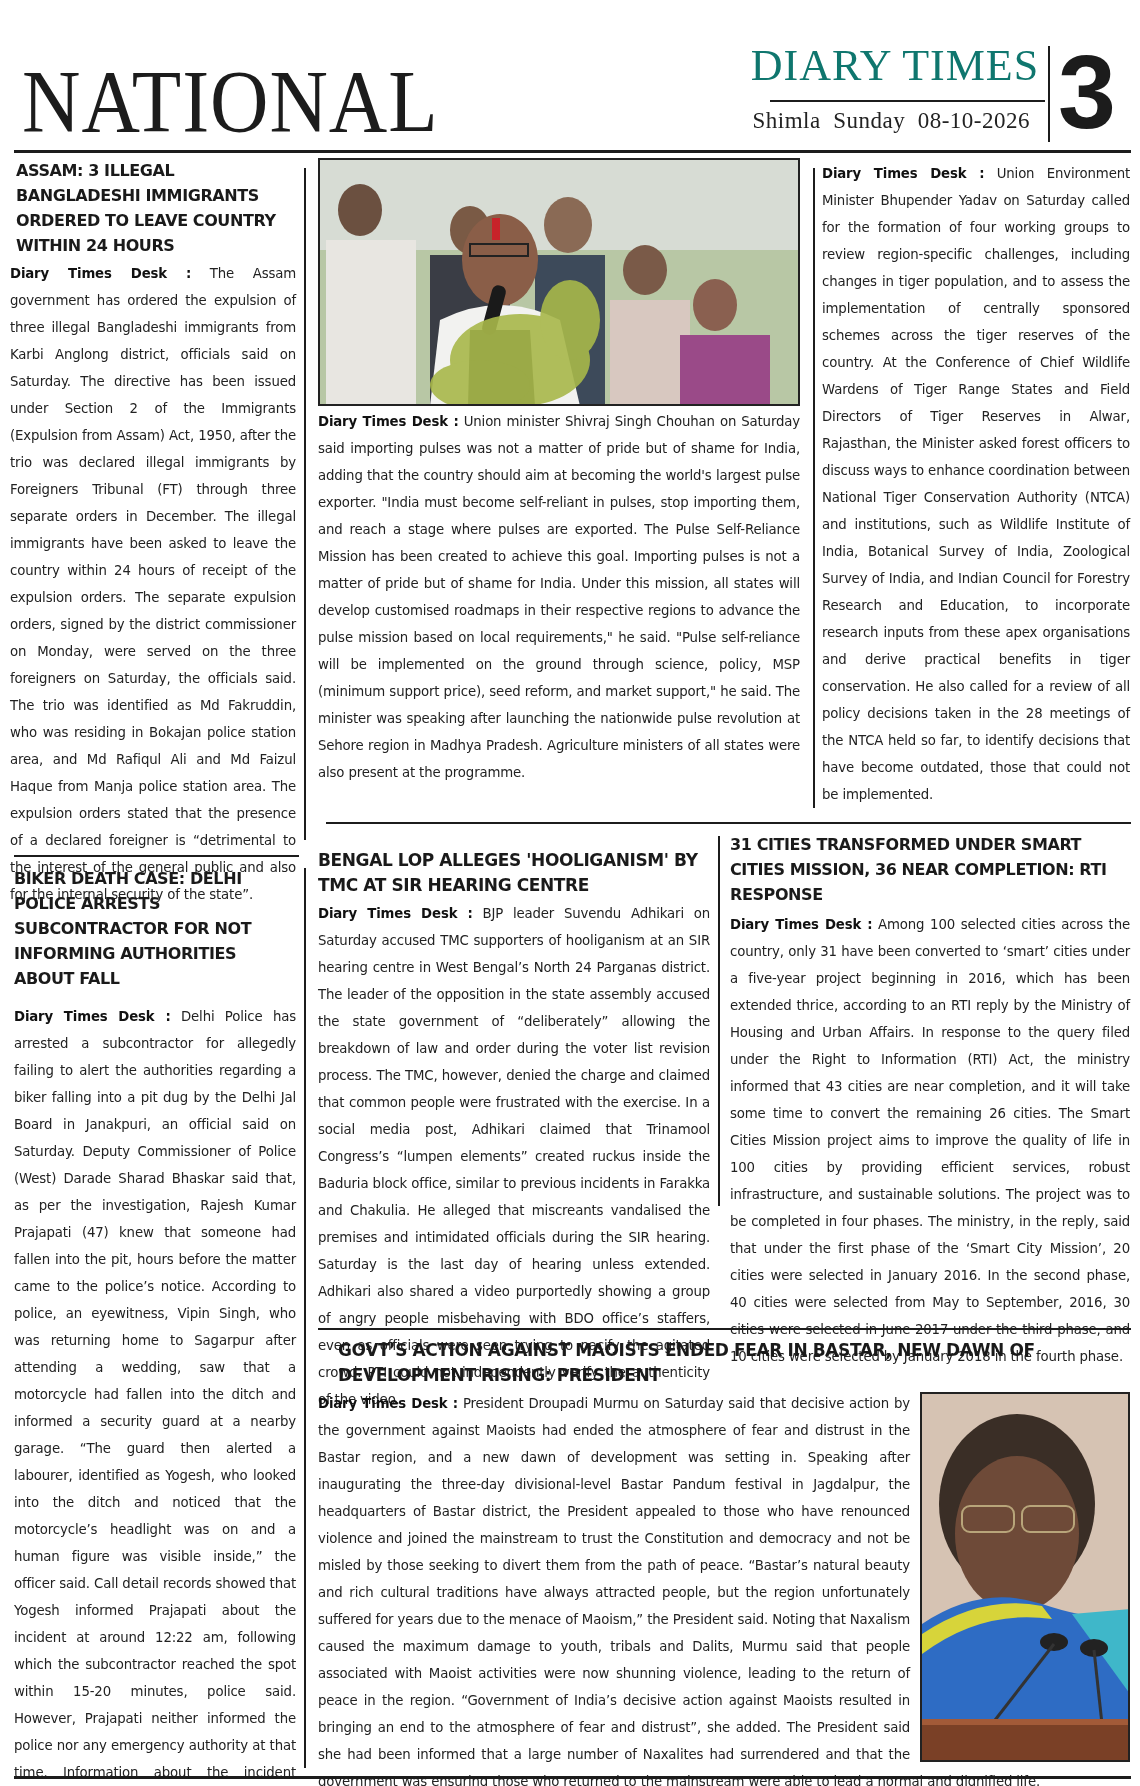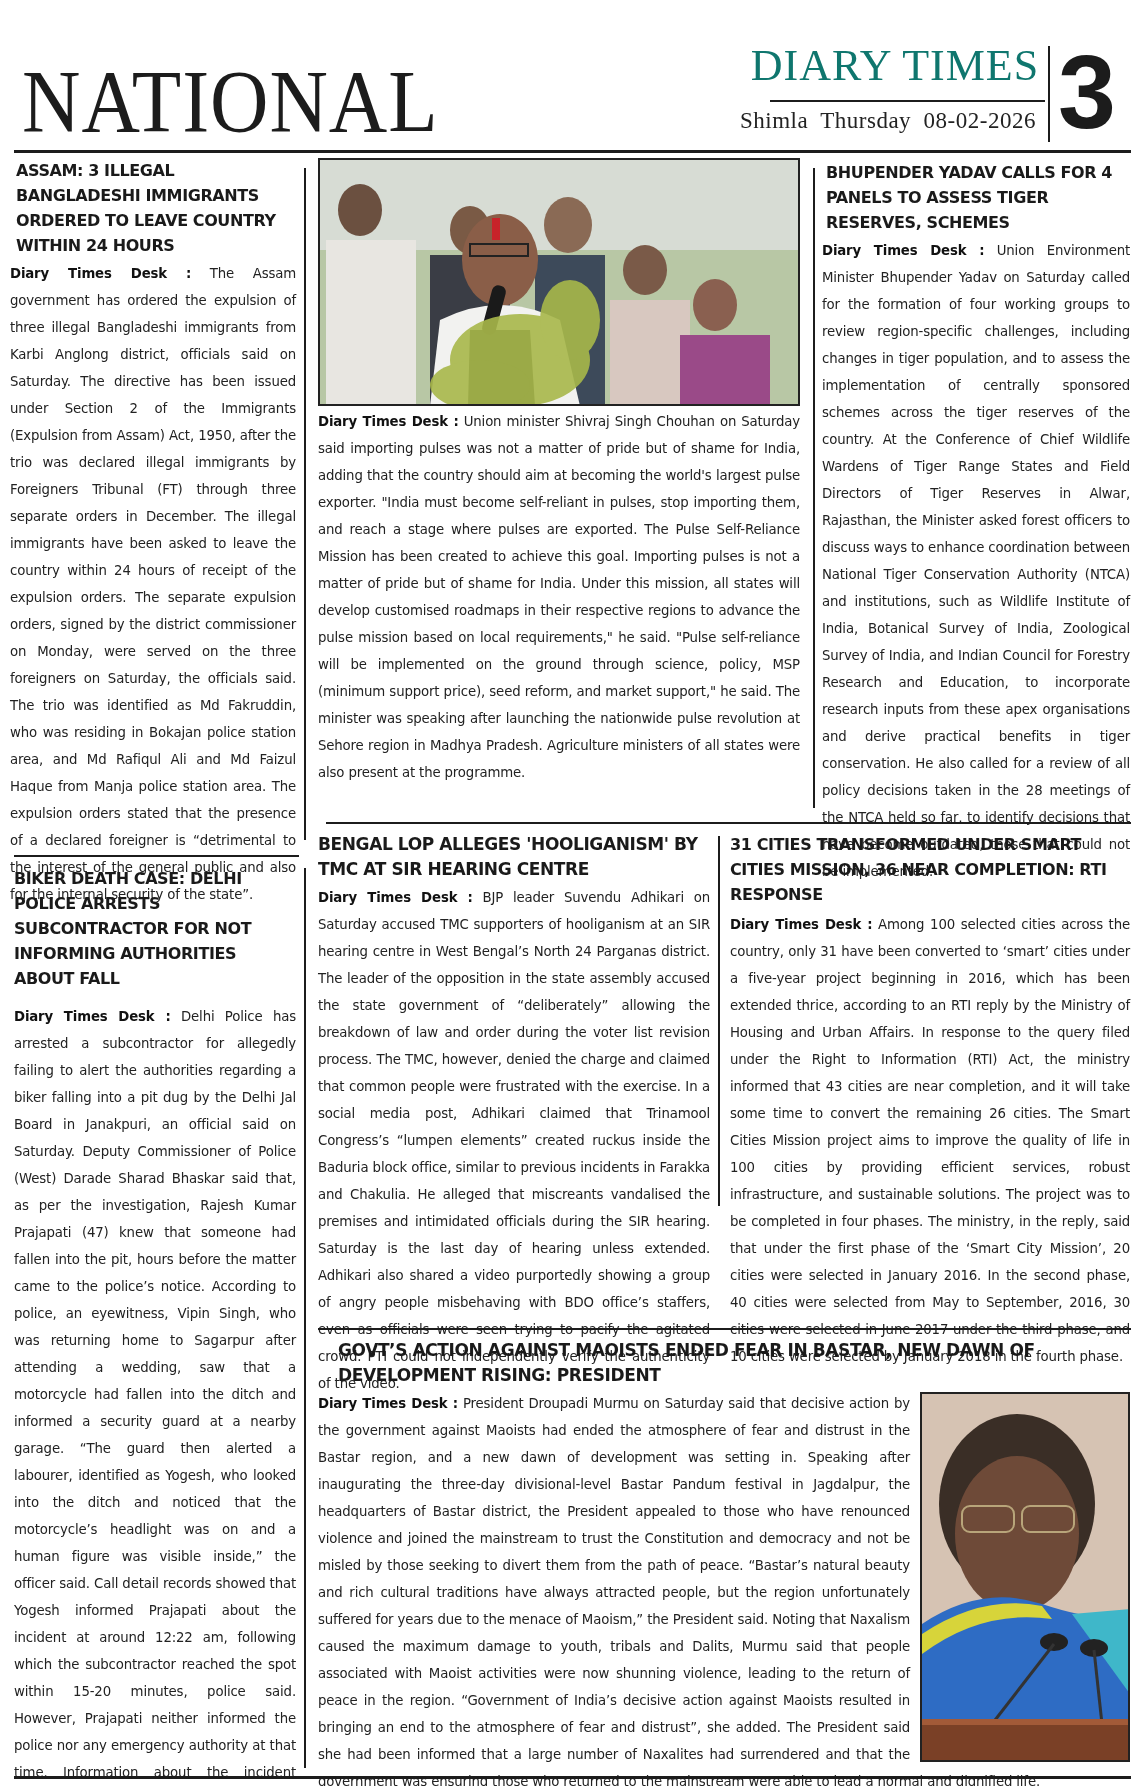--- a/index.html
+++ b/index.html
@@ -17,21 +17,21 @@
   .body { font-family: "DejaVu Sans", sans-serif; font-size: 13.3px; line-height: 27px; text-align: justify; color: #222; letter-spacing: -0.15px; }
   .body b { font-weight: bold; color: #111; }
   .photo { border: 2px solid #222; overflow: hidden; box-sizing: border-box; }
 </style>
 </head>
 <body>
 
 <div class="abs masthead-title">NATIONAL</div>
 <div class="abs brand">DIARY TIMES</div>
 <div class="abs brand-rule"></div>
-<div class="abs dateline" style="white-space:pre;">Shimla  Thursday  08-02-2026</div>
+<div class="abs dateline" style="white-space:pre;">Shimla  Sunday  08-10-2026</div>
 <div class="abs vbar-head"></div>
 <div class="abs pagenum">3</div>
 
 <div class="abs rule" style="left:14px;top:150px;width:1117px;height:3px;"></div>
 
 <div class="abs vrule" style="left:304px;top:168px;height:672px;"></div>
 <div class="abs vrule" style="left:304px;top:868px;height:900px;"></div>
 <div class="abs vrule" style="left:813px;top:168px;height:640px;"></div>
 <div class="abs vrule" style="left:718px;top:836px;height:370px;"></div>
 
@@ -78,30 +78,29 @@
         <ellipse cx="160" cy="225" rx="50" ry="25"></ellipse>
       </g>
     </svg>
   </div>
   <p class="body" style="margin:2px 0 0 0;">
     <b>Diary Times Desk :</b><span> Union minister Shivraj Singh Chouhan on Saturday said importing pulses was not a matter of pride but of shame for India, adding that the country should aim at becoming the world's largest pulse exporter. "India must become self-reliant in pulses, stop importing them, and reach a stage where pulses are exported. The Pulse Self-Reliance Mission has been created to achieve this goal. Importing pulses is not a matter of pride but of shame for India. Under this mission, all states will develop customised roadmaps in their respective regions to advance the pulse mission based on local requirements," he said. "Pulse self-reliance will be implemented on the ground through science, policy, MSP (minimum support price), seed reform, and market support," he said. The minister was speaking after launching the nationwide pulse revolution at Sehore region in Madhya Pradesh. Agriculture ministers of all states were also present at the programme.</span>
   </p>
 </article>
 
 <article class="abs" style="left:822px;top:160px;width:308px;">
-  <h2 class="headline" style="margin:0 0 2px 0;padding:0 4px;">BHUPENDER YADAV CALLS FOR 4 PANELS TO ASSESS TIGER RESERVES, SCHEMES</h2>
   <p class="body" style="margin:0;">
     <b>Diary Times Desk :</b><span> Union Environment Minister Bhupender Yadav on Saturday called for the formation of four working groups to review region-specific challenges, including changes in tiger population, and to assess the implementation of centrally sponsored schemes across the tiger reserves of the country. At the Conference of Chief Wildlife Wardens of Tiger Range States and Field Directors of Tiger Reserves in Alwar, Rajasthan, the Minister asked forest officers to discuss ways to enhance coordination between National Tiger Conservation Authority (NTCA) and institutions, such as Wildlife Institute of India, Botanical Survey of India, Zoological Survey of India, and Indian Council for Forestry Research and Education, to incorporate research inputs from these apex organisations and derive practical benefits in tiger conservation. He also called for a review of all policy decisions taken in the 28 meetings of the NTCA held so far, to identify decisions that have become outdated, those that could not be implemented.</span>
   </p>
 </article>
 
 <div class="abs rule" style="left:326px;top:822px;width:805px;height:2px;"></div>
 
 <article class="abs" style="left:318px;top:832px;width:392px;">
-  <h2 class="headline" style="margin:0 0 2px 0;font-size:17px;">BENGAL LOP ALLEGES 'HOOLIGANISM' BY TMC AT SIR HEARING CENTRE</h2>
+  <h2 class="headline" style="margin:16px 0 2px 0;font-size:17px;">BENGAL LOP ALLEGES 'HOOLIGANISM' BY TMC AT SIR HEARING CENTRE</h2>
   <p class="body" style="margin:0;">
     <b>Diary Times Desk :</b><span> BJP leader Suvendu Adhikari on Saturday accused TMC supporters of hooliganism at an SIR hearing centre in West Bengal’s North 24 Parganas district. The leader of the opposition in the state assembly accused the state government of “deliberately” allowing the breakdown of law and order during the voter list revision process. The TMC, however, denied the charge and claimed that common people were frustrated with the exercise. In a social media post, Adhikari claimed that Trinamool Congress’s “lumpen elements” created ruckus inside the Baduria block office, similar to previous incidents in Farakka and Chakulia. He alleged that miscreants vandalised the premises and intimidated officials during the SIR hearing. Saturday is the last day of hearing unless extended. Adhikari also shared a video purportedly showing a group of angry people misbehaving with BDO office’s staffers, even as officials were seen trying to pacify the agitated crowd. PTI could not independently verify the authenticity of the video.</span>
   </p>
 </article>
 
 <article class="abs" style="left:730px;top:832px;width:400px;">
   <h2 class="headline" style="margin:0 0 4px 0;">31 CITIES TRANSFORMED UNDER SMART CITIES MISSION, 36 NEAR COMPLETION: RTI RESPONSE</h2>
   <p class="body" style="margin:0;">
     <b>Diary Times Desk :</b><span> Among 100 selected cities across the country, only 31 have been converted to ‘smart’ cities under a five-year project beginning in 2016, which has been extended thrice, according to an RTI reply by the Ministry of Housing and Urban Affairs. In response to the query filed under the Right to Information (RTI) Act, the ministry informed that 43 cities are near completion, and it will take some time to convert the remaining 26 cities. The Smart Cities Mission project aims to improve the quality of life in 100 cities by providing efficient services, robust infrastructure, and sustainable solutions. The project was to be completed in four phases. The ministry, in the reply, said that under the first phase of the ‘Smart City Mission’, 20 cities were selected in January 2016. In the second phase, 40 cities were selected from May to September, 2016, 30 cities were selected in June 2017 under the third phase, and 10 cities were selected by January 2018 in the fourth phase.</span>
   </p>

